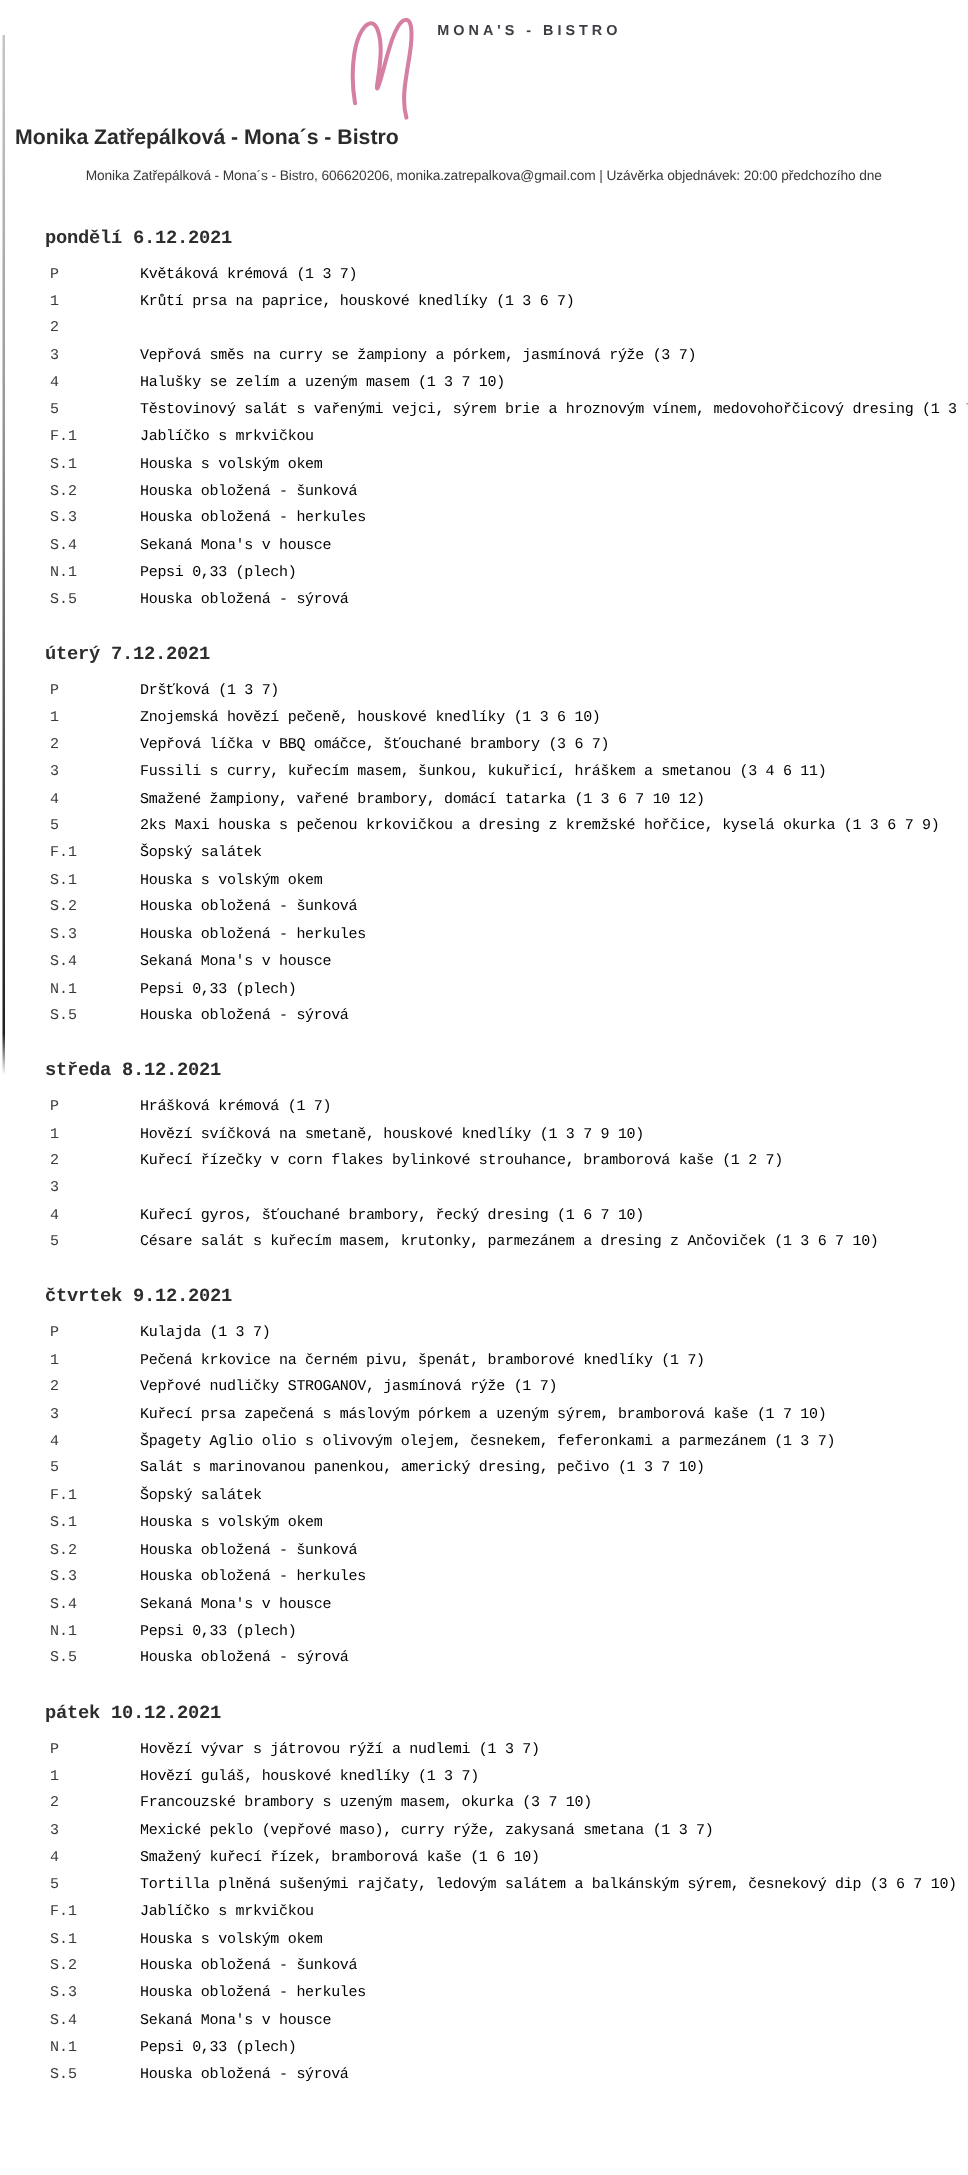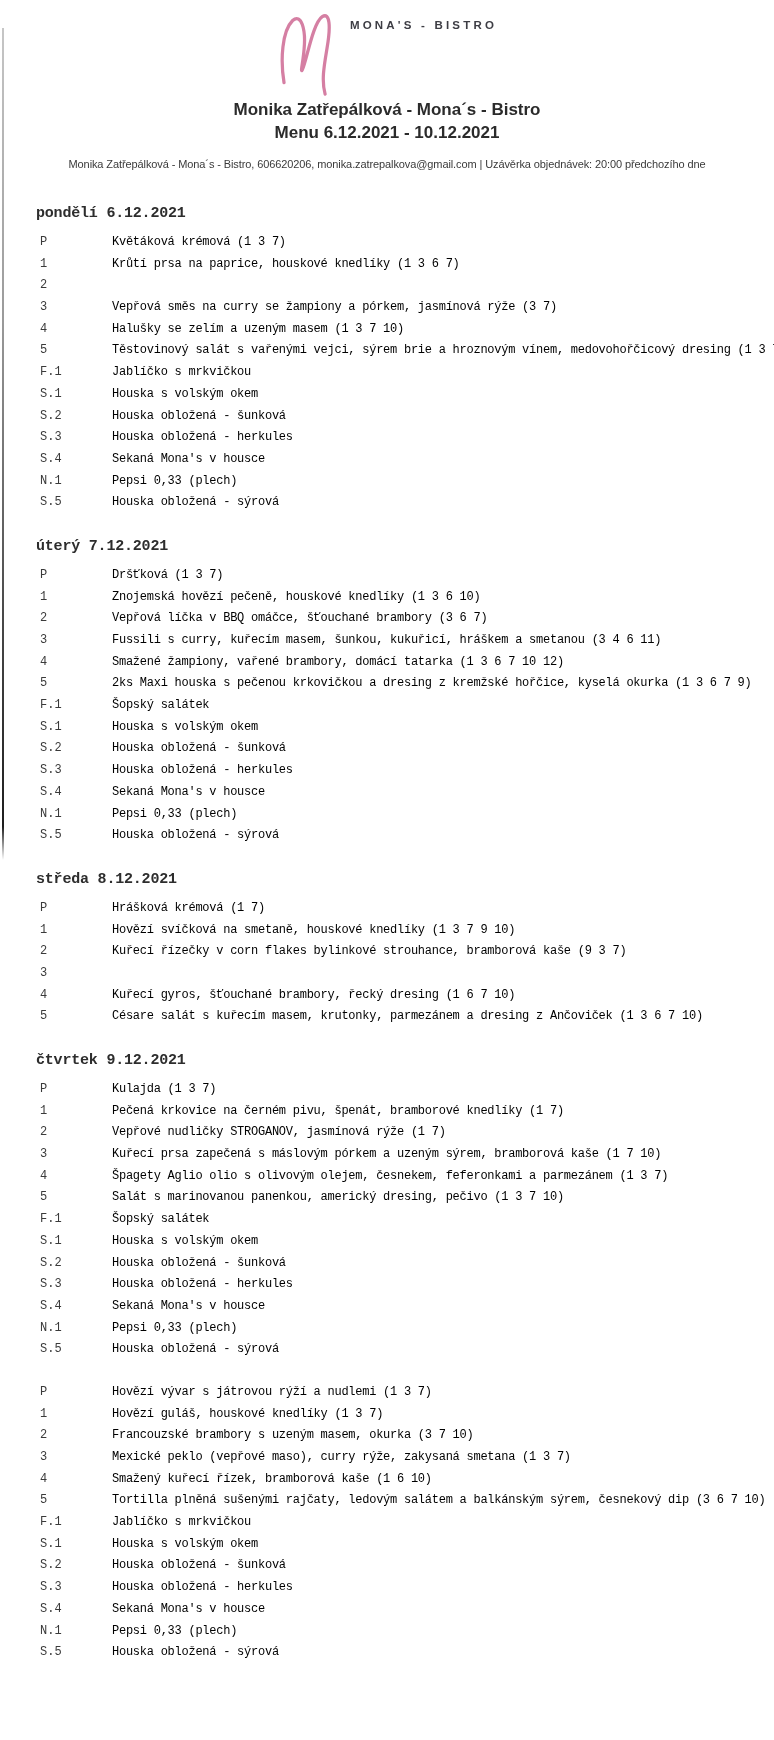--- a/index.html
+++ b/index.html
@@ -27,23 +27,23 @@
     transform:translateY(9px);
     font-size:11.5px;
     letter-spacing:3.2px;
     font-weight:600;
     color:#3d3d44;
     white-space:nowrap;
   }
   
   .page-title{
     margin-top:4px;
-    text-align:center;
+    text-align:left;
     font-size:17px;line-height:19px;
-    font-weight:700;color:#2b2b2b;
+    font-weight:700;color:#2b2b2b;padding-left:12px;
   }
   .page-subtitle{
     margin-top:4px;
     text-align:center;
     font-size:17px;line-height:19px;
     font-weight:700;color:#2b2b2b;
   }
   .contact-line{
     margin-top:16px;
     text-align:center;
@@ -87,21 +87,20 @@
 <div class="page">
 
   <div class="logo-row">
     <svg class="logo-mark" viewBox="0 0 60 90" xmlns="http://www.w3.org/2000/svg" aria-hidden="true">
       <path d="M7,76 C3,52 5,22 16,11 C25,3 30,20 28,41 C27,54 24,66 26,63 C31,52 37,14 47,7 C55,2 56,17 52,40 C49,58 46,74 50,88" fill="none" stroke="#d57fa3" stroke-width="3.4" stroke-linecap="round"></path>
     </svg>
     <div class="brand-text">MONA'S - BISTRO</div>
   </div>
 
   <div class="page-title">Monika Zatřepálková - Mona´s - Bistro</div>
-  <div class="page-subtitle">Menu 6.12.2021 - 10.12.2021</div>
   <div class="contact-line">Monika Zatřepálková - Mona´s - Bistro, 606620206, monika.zatrepalkova@gmail.com  |  Uzávěrka objednávek: 20:00 předchozího dne</div>
 
   <div class="menu-days">
   <div class="day-section">
     <div class="day-title">pondělí 6.12.2021</div>
     <div>
           <div class="menu-row">
             <div class="item-code">P</div>
             <div class="item-text">Květáková krémová (1 3 7)</div>
           </div>
@@ -219,21 +218,21 @@
           <div class="menu-row">
             <div class="item-code">P</div>
             <div class="item-text">Hrášková krémová (1 7)</div>
           </div>
           <div class="menu-row">
             <div class="item-code">1</div>
             <div class="item-text">Hovězí svíčková na smetaně, houskové knedlíky (1 3 7 9 10)</div>
           </div>
           <div class="menu-row">
             <div class="item-code">2</div>
-            <div class="item-text">Kuřecí řízečky v corn flakes bylinkové strouhance, bramborová kaše (9 3 7)</div>
+            <div class="item-text">Kuřecí řízečky v corn flakes bylinkové strouhance, bramborová kaše (1 2 7)</div>
           </div>
           <div class="menu-row">
             <div class="item-code">3</div>
           </div>
           <div class="menu-row">
             <div class="item-code">4</div>
             <div class="item-text">Kuřecí gyros, šťouchané brambory, řecký dresing (1 6 7 10)</div>
           </div>
           <div class="menu-row">
             <div class="item-code">5</div>
@@ -294,20 +293,21 @@
             <div class="item-text">Pepsi 0,33 (plech)</div>
           </div>
           <div class="menu-row">
             <div class="item-code">S.5</div>
             <div class="item-text">Houska obložená - sýrová</div>
           </div>
         </div>
   </div>
 
   <div class="day-section">
+    <div class="day-title">pátek 10.12.2021</div>
     <div>
           <div class="menu-row">
             <div class="item-code">P</div>
             <div class="item-text">Hovězí vývar s játrovou rýží a nudlemi (1 3 7)</div>
           </div>
           <div class="menu-row">
             <div class="item-code">1</div>
             <div class="item-text">Hovězí guláš, houskové knedlíky (1 3 7)</div>
           </div>
           <div class="menu-row">

